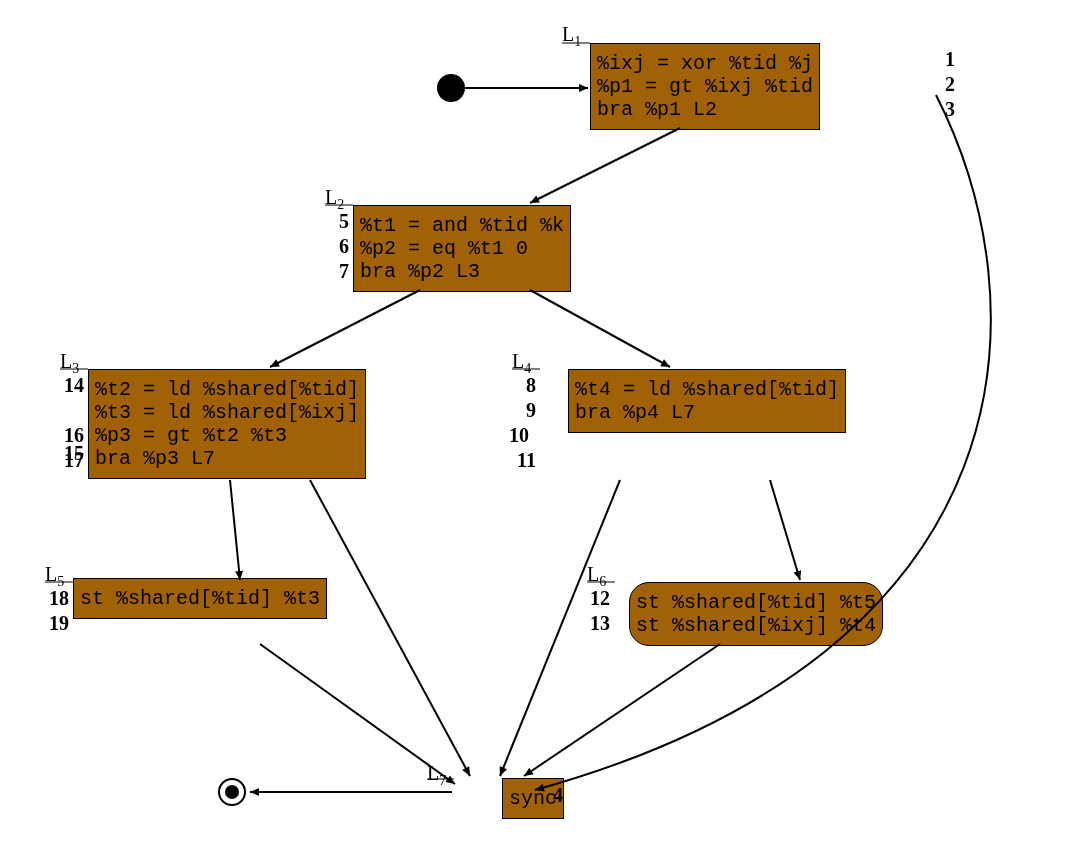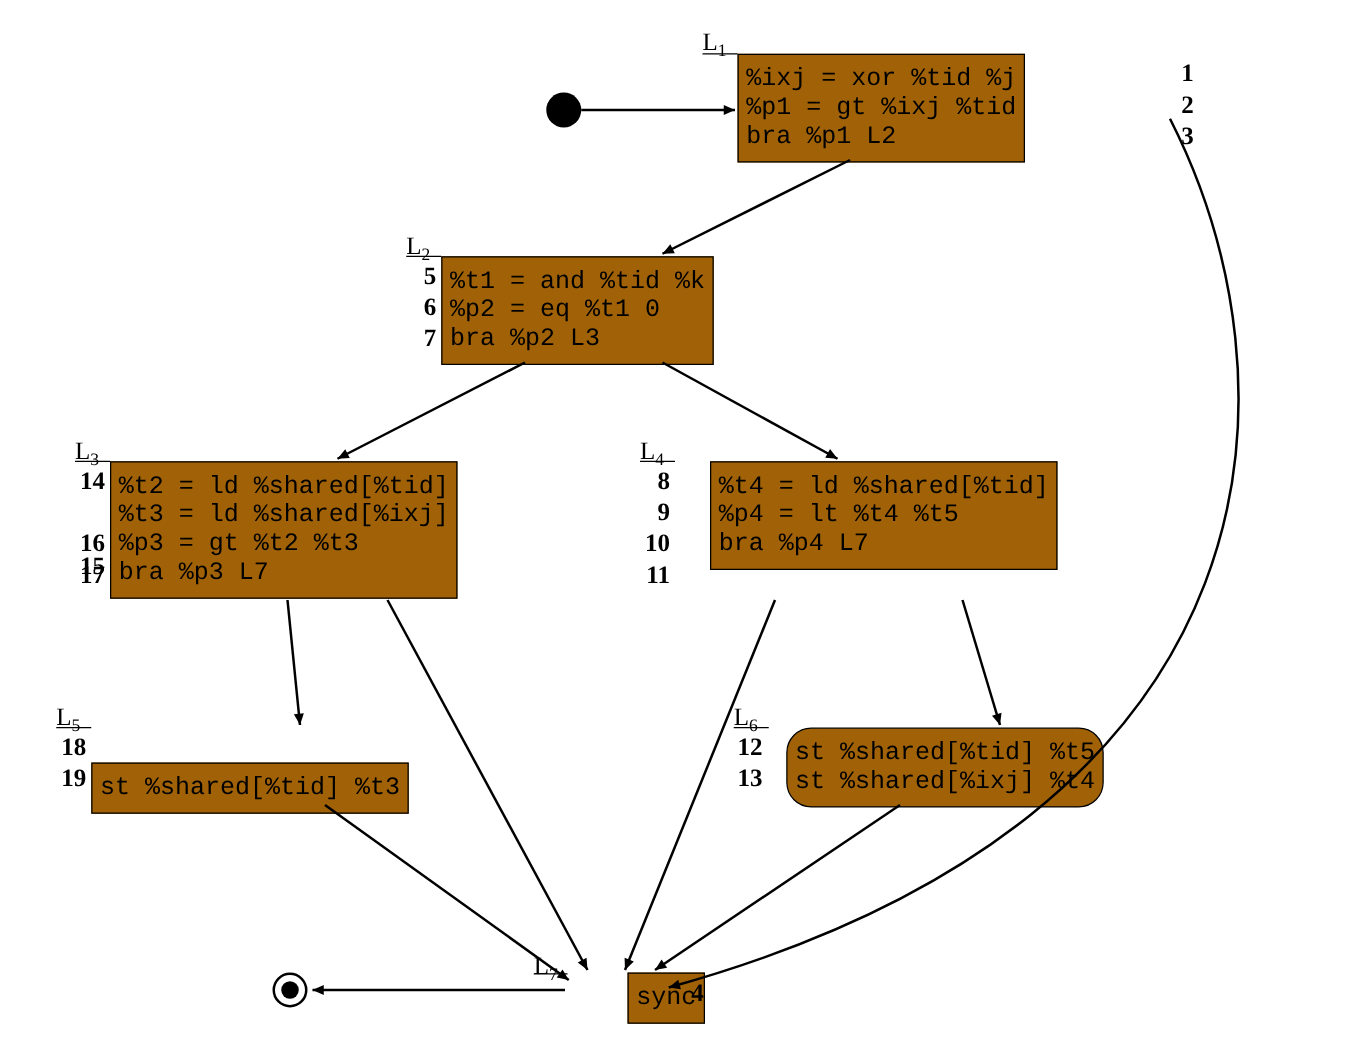--- a/index.html
+++ b/index.html
@@ -103,32 +103,31 @@
 <div class="linenum" style="left:50px; top:374px; width:34px;">14</div>
 <div class="linenum" style="left:50px; top:399px; width:34px;margin-top:43px;">15</div>
 <div class="linenum" style="left:50px; top:424px; width:34px;">16</div>
 <div class="linenum" style="left:50px; top:449px; width:34px;text-align:right;">17</div>
 
 <div class="label" style="left:512px; top:350px;">
   <span>L</span><span class="sub">4</span>
 </div>
 <div class="node" style="left:540px; top:369px;margin-left:28px;">
   <div class="code-line">%t4 = ld %shared[%tid]</div>
-  <div class="code-line">%p4 = lt %t4 %t5</div>
   <div class="code-line">bra %p4 L7</div>
 </div>
 <div class="linenum" style="left:502px; top:374px; width:34px;">8</div>
 <div class="linenum" style="left:502px; top:399px; width:34px;">9</div>
-<div class="linenum" style="left:502px; top:424px; width:34px;">10</div>
+<div class="linenum" style="left:502px; top:424px; width:34px;text-align:center;">10</div>
 <div class="linenum" style="left:502px; top:449px; width:34px;">11</div>
 
 <div class="label" style="left:45px; top:563px;">
   <span>L</span><span class="sub">5</span>
 </div>
-<div class="node" style="left:73px; top:578px;margin-top:32px;">
+<div class="node" style="left:73px; top:578px;">
   <div class="code-line">st %shared[%tid] %t3</div>
 </div>
 <div class="linenum" style="left:35px; top:587px; width:34px;">18</div>
 <div class="linenum" style="left:35px; top:612px; width:34px;">19</div>
 
 <div class="label" style="left:587px; top:563px;">
   <span>L</span><span class="sub">6</span>
 </div>
 <div class="node" style="left:629px; top:582px;border-radius:20px;">
   <div class="code-line">st %shared[%tid] %t5</div>

